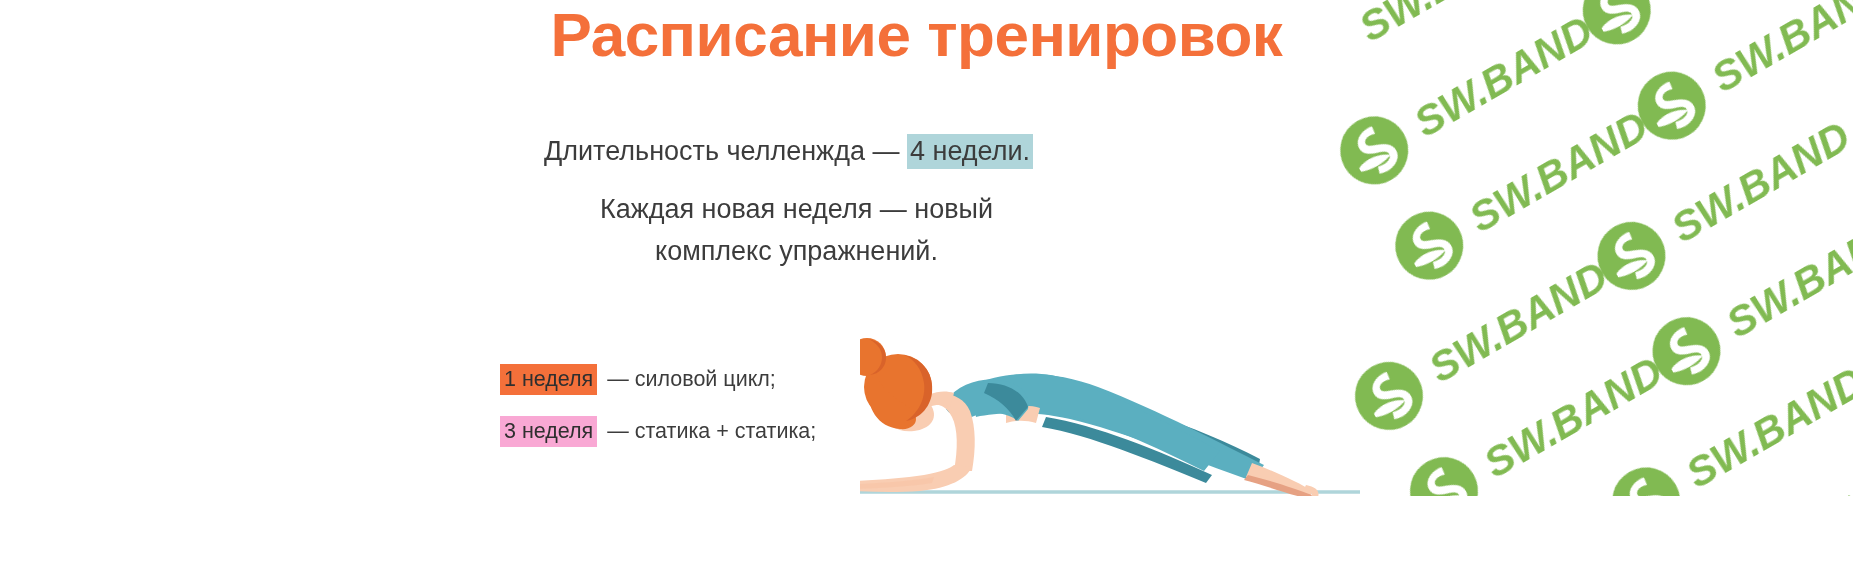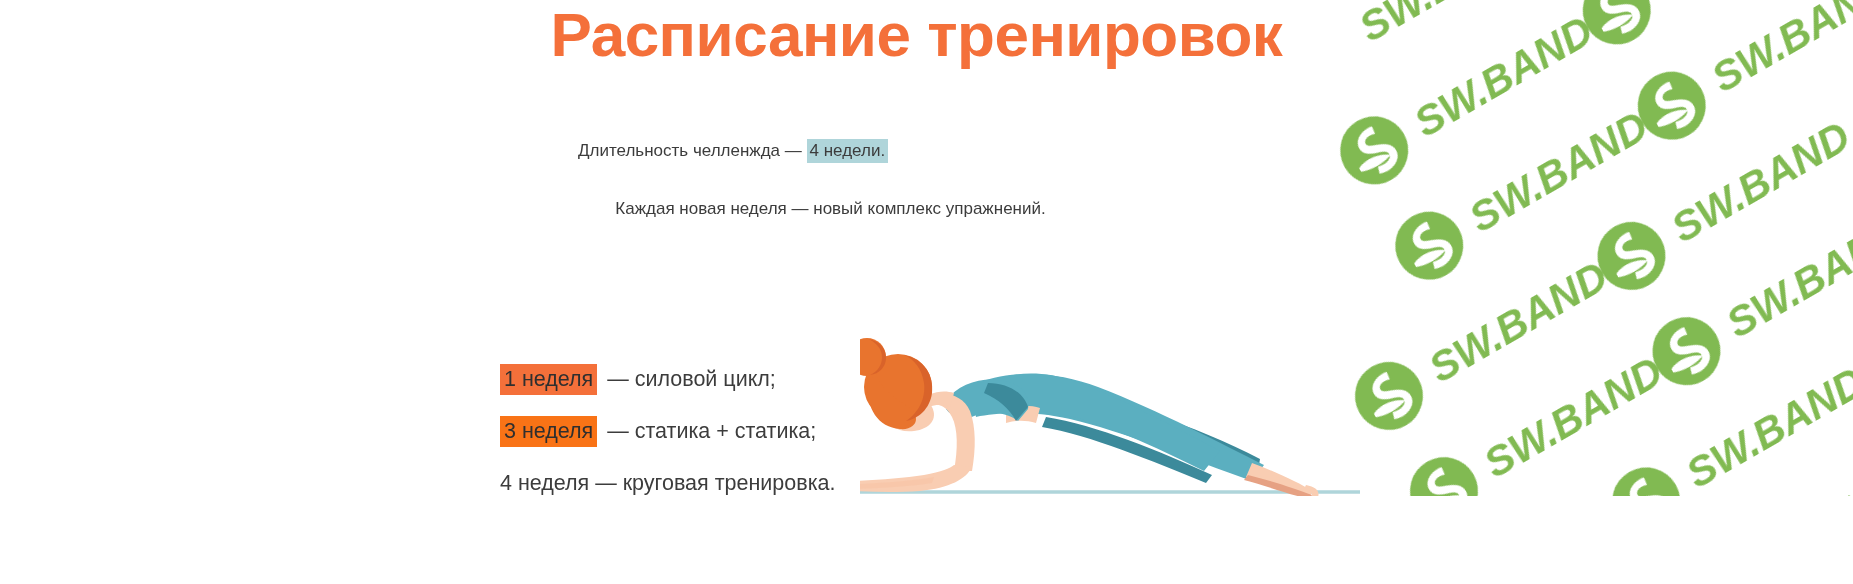--- a/index.html
+++ b/index.html
@@ -32,24 +32,24 @@
     font-weight: bold;
     letter-spacing: -0.5px;
     color: #F4703A;
     line-height: 1.05;
     white-space: nowrap;
   }
 
   
   #intro {
     position: absolute;
-    left: 686px;
+    left: 652px;
     top: 130px;
     width: 520px;
-    font-size: 17px;
+    font-size: 27px;
     line-height: 42px;
     color: #3c3c3c;
     font-weight: 300;
   }
   #intro .p1 { white-space: nowrap; margin-left: -108px; }
   #intro .p2 { margin-top: 16px; margin-left: -108px; width: 505px; text-align: center; }
 
   .hl-blue {
     background: #AFD5DA;
     padding: 2px 3px 3px 3px;
@@ -115,26 +115,23 @@
   </div>
 
   <div id="weeks">
 
     <div class="week-row">
       <span class="hl-orange" style="background: rgb(244, 112, 58);">1 неделя</span><span class="rest"> — силовой цикл;</span>
     </div>
 
 
     <div class="week-row">
-      <span class="hl-orange" style="background: #f97316;">3 неделя</span><span class="rest"> — статика + статика;</span>
+      <span class="hl-orange" style="background: #f9a8d4;">3 неделя</span><span class="rest"> — статика + статика;</span>
     </div>
 
-    <div class="week-row">
-      <span>4 неделя</span><span> — круговая тренировка.</span>
-    </div>
 
   </div>
 
   <div id="illustration">
     <svg width="520" height="190" viewBox="0 0 520 190" xmlns="http://www.w3.org/2000/svg">
 
       <line x1="-112" y1="167" x2="500" y2="167" stroke="#AFD5DA" stroke-width="3.5"></line>
 
       <path d="M150 70 C 230 62, 330 98, 400 134 L 398 146 C 320 120, 226 88, 148 86 Z" fill="#3C8A9B"></path>
 

